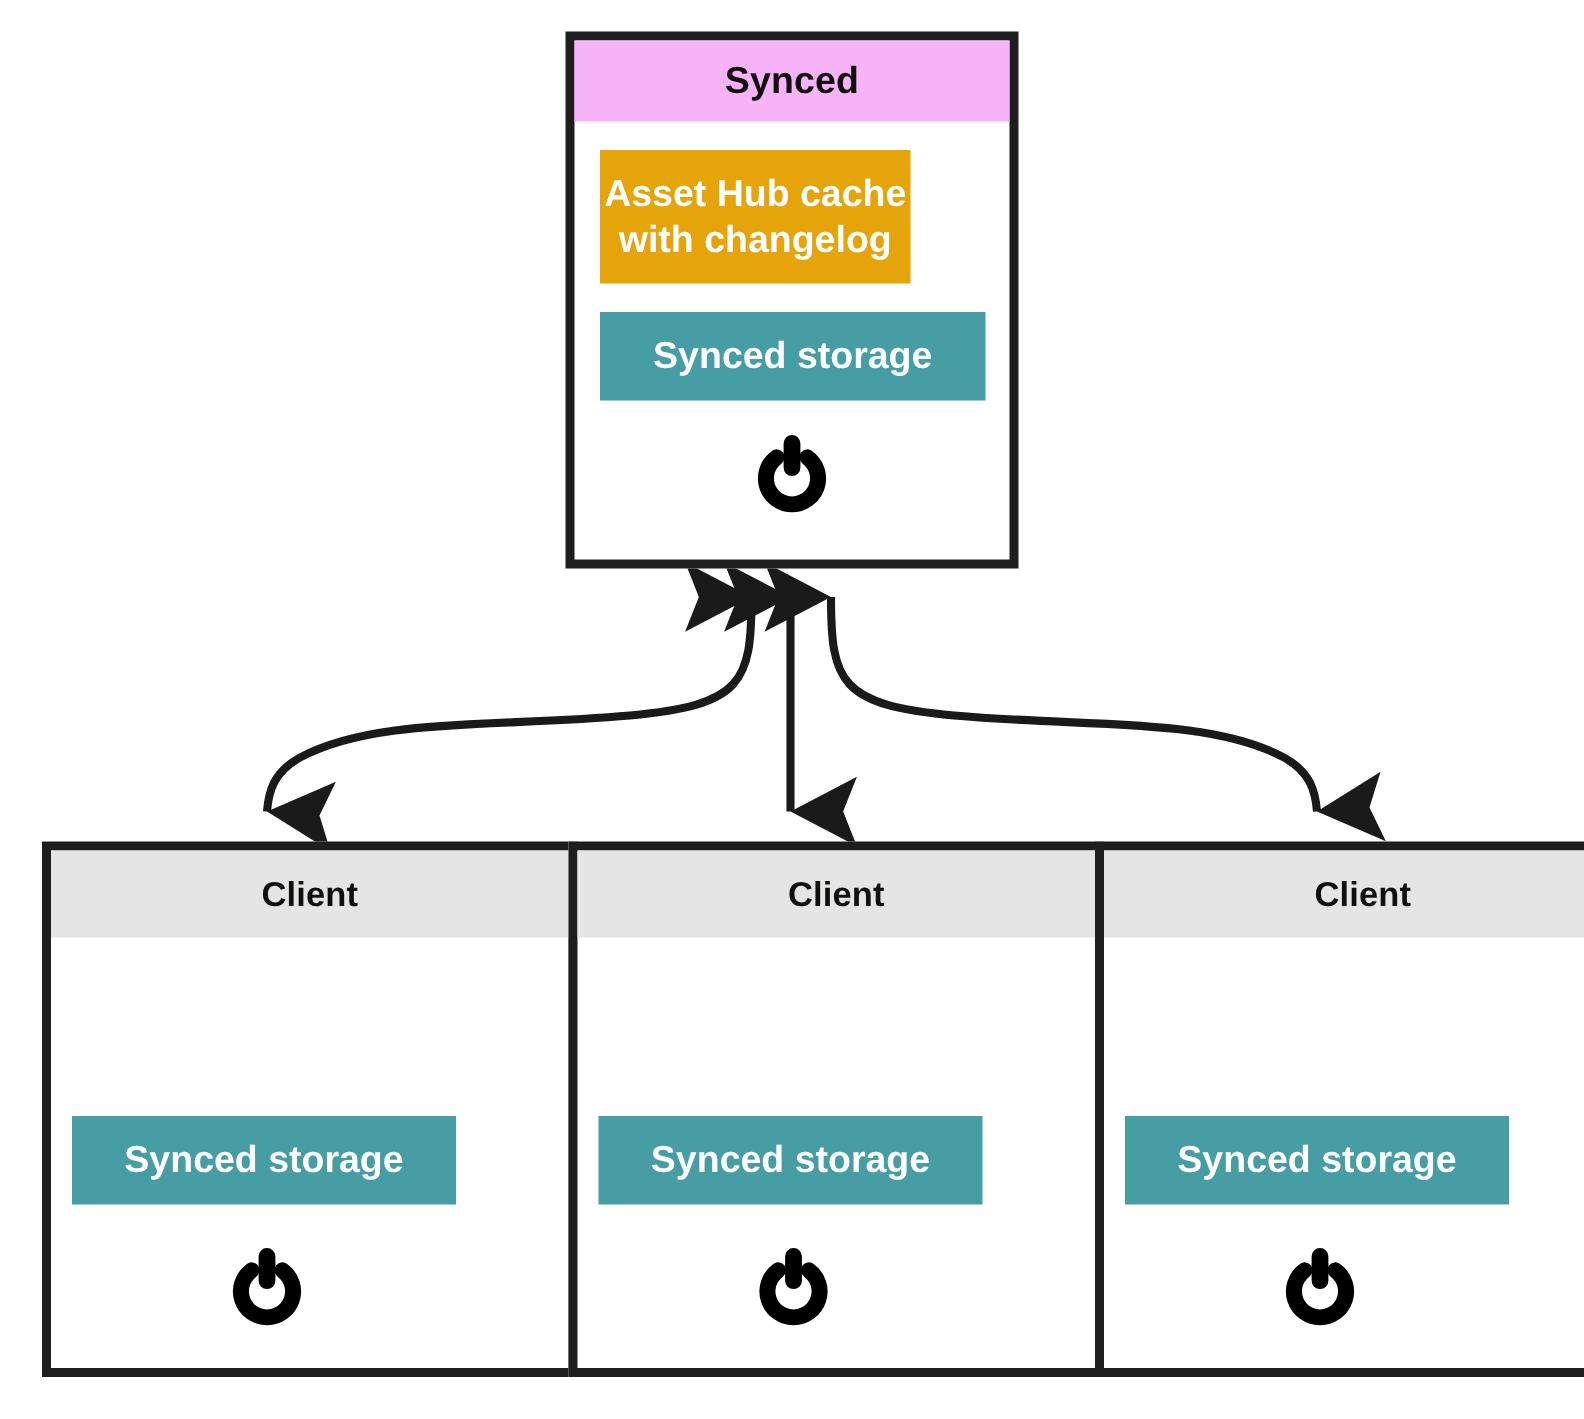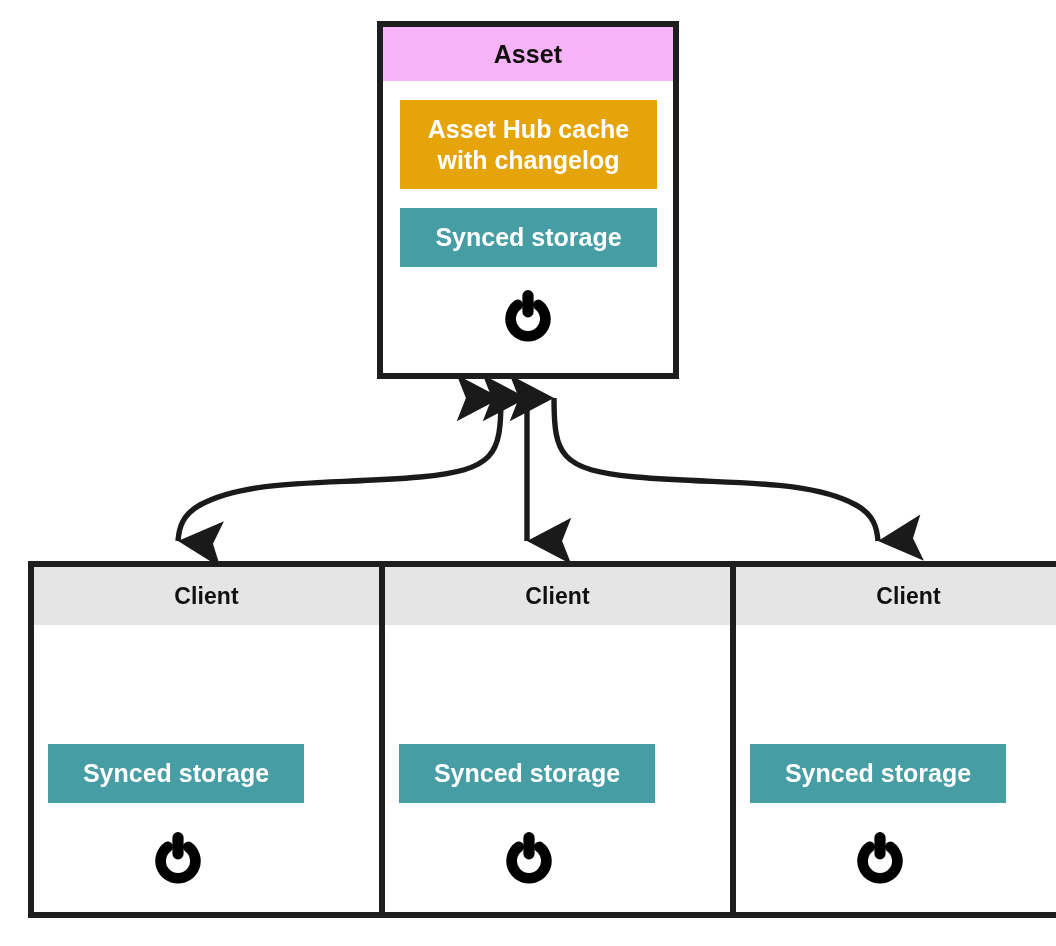--- a/index.html
+++ b/index.html
@@ -62,21 +62,21 @@
     justify-content: center;
     text-align: center;
     color: #ffffff;
     font-weight: bold;
     font-size: 25px;
     line-height: 1.22;
   }
   #server-cache-bar {
     left: 17px;
     top: 73px;
-    width: 257px;
+    width: 207px;
     height: 89px;
   }
   #server-storage-bar {
     left: 17px;
     top: 181px;
     width: 257px;
     height: 59px;
   }
 
   
@@ -153,21 +153,21 @@
     <g>
       <path d="M 554,398
                C 554,455 560,470 636,477
                C 726,485 806,478 856,505
                C 874,515 877,528 878,541" fill="none" stroke="#1a1a1a" stroke-width="5.4" stroke-linecap="butt" marker-start="url(#head-up)" marker-end="url(#head-down)"></path>
     </g>
   </svg>
 
   <div id="server-box" class="node-box">
 
-    <div id="server-header" class="node-header" style="background:#f7b3f7;">Asset</div>
+    <div id="server-header" class="node-header" style="background:#f7b3f7;">Synced</div>
 
     <div id="server-cache-bar" class="inner-bar" style="background:#e5a50a;">Asset Hub cache with changelog</div>
 
     <div id="server-storage-bar" class="inner-bar" style="background:#469da4;">Synced storage</div>
 
     <svg id="server-power-icon" class="power-icon" width="62" height="62" viewBox="0 0 62 62">
       <path d="M31 5 a5.6 5.6 0 0 1 5.6 5.6 v16.2 a5.6 5.6 0 0 1 -11.2 0 v-16.2 A5.6 5.6 0 0 1 31 5 Z" fill="#000000"></path>
       <path d="M31 56.5 A22.6 22.6 0 0 1 17.6 15.6 a5.3 5.3 0 0 1 6.3 8.55 A12.05 12.05 0 1 0 38.1 24.15 a5.3 5.3 0 0 1 6.3 -8.55 A22.6 22.6 0 0 1 31 56.5 Z" fill="#000000"></path>
     </svg>
   </div>

